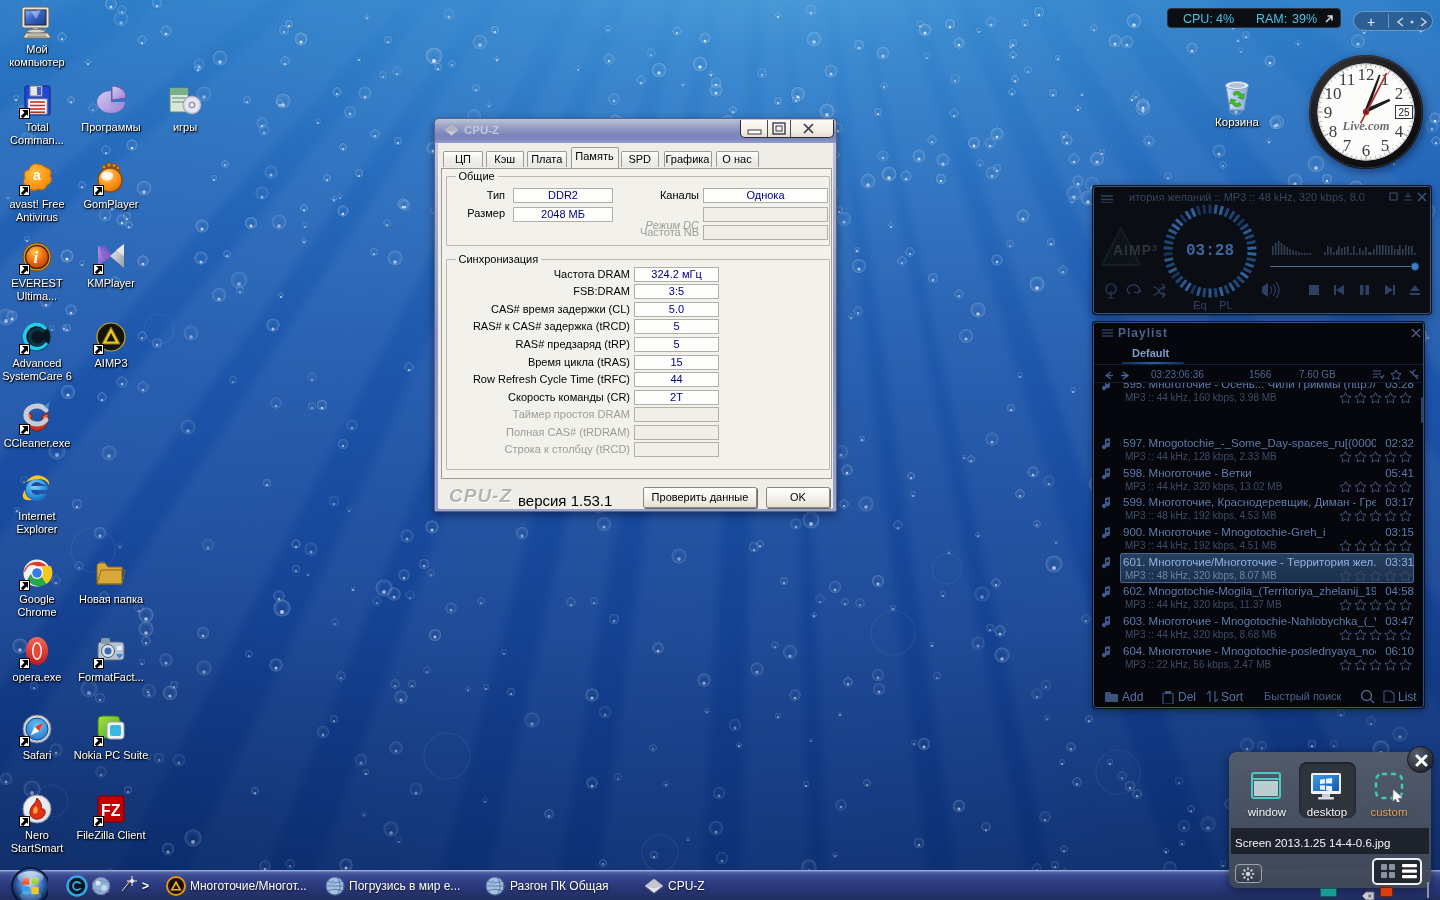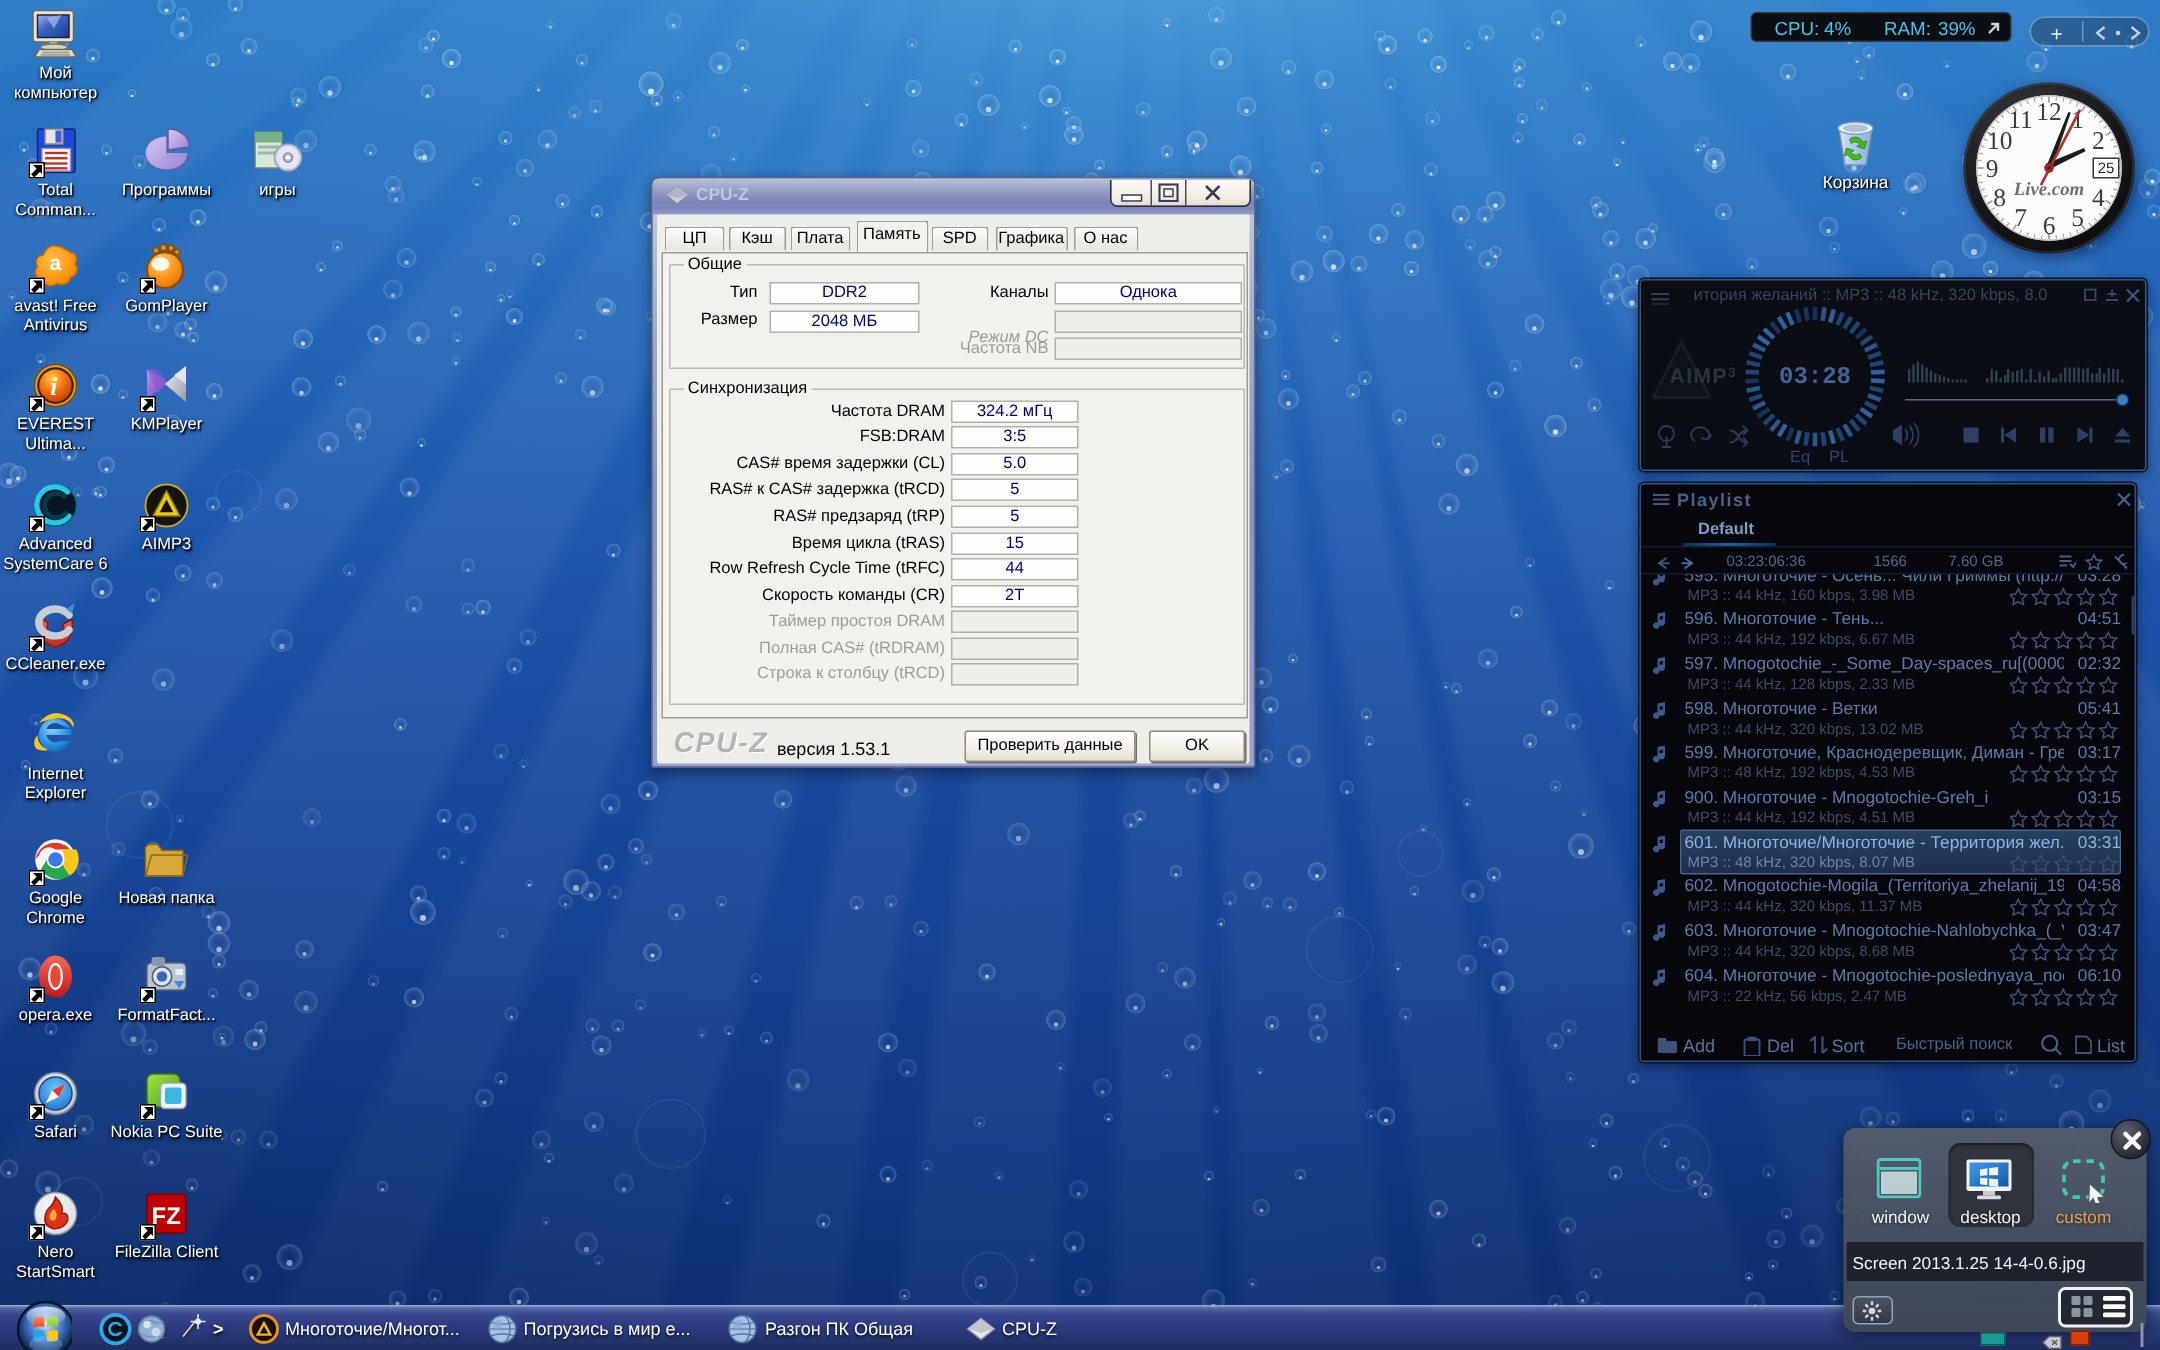--- a/index.html
+++ b/index.html
@@ -58,21 +58,21 @@
 .fld { position:absolute; height:15px; background:#fdfdfc; border:1px solid #b0afa8;
   text-align:center; font-size:11px; color:#00007e; line-height:13px; }
 .fld.dis { background:#efeee9; color:transparent; }
 .flbl { position:absolute; font-size:11px; color:#000; text-align:right; white-space:nowrap; }
 .flbl.dis { color:#9d9c96; }
 .cbtn { position:absolute; height:21px; background:linear-gradient(180deg,#ffffff,#f3f1ea 55%,#e4e0d2);
   border:1px solid #8a8a7e; border-radius:2px; box-shadow:1px 1px 0 #6e6e64;
   text-align:center; font-size:11px; color:#000; line-height:19px; }
 #cpuzlogo { position:absolute; left:11px; top:342px; font-size:19px; font-weight:bold; font-style:italic;
   color:#b6b4b2; letter-spacing:1px; text-shadow:1px 1px 0 #fff; }
-#cpuzver { position:absolute; left:80px; top:349px; font-size:12px; color:#000;text-align:right; }
+#cpuzver { position:absolute; left:80px; top:349px; font-size:15px; color:#000;text-align:right; }
 
 
 #aimp { position:absolute; left:1093px; top:186px; width:338px; height:128px;
   background:#0a0d13; border:1px solid #39557e; border-radius:3px;
   box-shadow:0 0 0 1px #0a1524, 0 2px 8px rgba(0,0,20,.5); overflow:hidden; }
 #aimp .atitle { position:absolute; left:35px; top:4px; font-size:11px; color:#3d4f70; white-space:nowrap; }
 #playlist { position:absolute; left:1093px; top:322px; width:331px; height:386px;
   background:#05070c; border:1px solid #33507e; border-radius:3px;
   box-shadow:0 0 0 1px #0a1524, 0 2px 8px rgba(0,0,20,.5); overflow:hidden;
   font-size:11px; color:#5a79a8; }
@@ -3546,35 +3546,20 @@
 <div class="dur" style="color:#5e7cab">03:28</div>
 <div class="t2" style="color:#3d4c66">MP3 :: 44 kHz, 160 kbps, 3.98 MB</div>
 <div class="stars"><svg width="76" height="14">
               <path d="M5.5 1.5 l1.7,3.5 3.9,.5 -2.8,2.7 .6,3.8 -3.4,-1.8 -3.4,1.8 .6,-3.8 -2.8,-2.7 3.9,-.5 Z" fill="none" stroke="#41537a" stroke-width="1"></path>
               <path d="M20.5 1.5 l1.7,3.5 3.9,.5 -2.8,2.7 .6,3.8 -3.4,-1.8 -3.4,1.8 .6,-3.8 -2.8,-2.7 3.9,-.5 Z" fill="none" stroke="#41537a" stroke-width="1"></path>
               <path d="M35.5 1.5 l1.7,3.5 3.9,.5 -2.8,2.7 .6,3.8 -3.4,-1.8 -3.4,1.8 .6,-3.8 -2.8,-2.7 3.9,-.5 Z" fill="none" stroke="#41537a" stroke-width="1"></path>
               <path d="M50.5 1.5 l1.7,3.5 3.9,.5 -2.8,2.7 .6,3.8 -3.4,-1.8 -3.4,1.8 .6,-3.8 -2.8,-2.7 3.9,-.5 Z" fill="none" stroke="#41537a" stroke-width="1"></path>
               <path d="M65.5 1.5 l1.7,3.5 3.9,.5 -2.8,2.7 .6,3.8 -3.4,-1.8 -3.4,1.8 .6,-3.8 -2.8,-2.7 3.9,-.5 Z" fill="none" stroke="#41537a" stroke-width="1"></path>
             </svg></div>
         </div>
-        <div class="plrow" style="top:24.2px">
-<span class="note" style="color:#3e5a8c"><svg width="10" height="12">
-              <path d="M3 1 L8 0 L8 7 A2.2 2.2 0 1 1 6.6 5 L6.6 2.6 L4.4 3 L4.4 9 A2.2 2.2 0 1 1 3 7 Z" fill="#3e5a8c"></path>
-            </svg></span>
-<div class="t1" style="color:#5e7cab">596. Многоточие - Тень...</div>
-<div class="dur" style="color:#5e7cab">04:51</div>
-<div class="t2" style="color:#3d4c66">MP3 :: 44 kHz, 192 kbps, 6.67 MB</div>
-<div class="stars"><svg width="76" height="14">
-              <path d="M5.5 1.5 l1.7,3.5 3.9,.5 -2.8,2.7 .6,3.8 -3.4,-1.8 -3.4,1.8 .6,-3.8 -2.8,-2.7 3.9,-.5 Z" fill="none" stroke="#41537a" stroke-width="1"></path>
-              <path d="M20.5 1.5 l1.7,3.5 3.9,.5 -2.8,2.7 .6,3.8 -3.4,-1.8 -3.4,1.8 .6,-3.8 -2.8,-2.7 3.9,-.5 Z" fill="none" stroke="#41537a" stroke-width="1"></path>
-              <path d="M35.5 1.5 l1.7,3.5 3.9,.5 -2.8,2.7 .6,3.8 -3.4,-1.8 -3.4,1.8 .6,-3.8 -2.8,-2.7 3.9,-.5 Z" fill="none" stroke="#41537a" stroke-width="1"></path>
-              <path d="M50.5 1.5 l1.7,3.5 3.9,.5 -2.8,2.7 .6,3.8 -3.4,-1.8 -3.4,1.8 .6,-3.8 -2.8,-2.7 3.9,-.5 Z" fill="none" stroke="#41537a" stroke-width="1"></path>
-              <path d="M65.5 1.5 l1.7,3.5 3.9,.5 -2.8,2.7 .6,3.8 -3.4,-1.8 -3.4,1.8 .6,-3.8 -2.8,-2.7 3.9,-.5 Z" fill="none" stroke="#41537a" stroke-width="1"></path>
-            </svg></div>
-        </div>
         <div class="plrow" style="top:53.9px">
 <span class="note" style="color:#3e5a8c"><svg width="10" height="12">
               <path d="M3 1 L8 0 L8 7 A2.2 2.2 0 1 1 6.6 5 L6.6 2.6 L4.4 3 L4.4 9 A2.2 2.2 0 1 1 3 7 Z" fill="#3e5a8c"></path>
             </svg></span>
 <div class="t1" style="color:#5e7cab">597. Mnogotochie_-_Some_Day-spaces_ru[(00001...</div>
 <div class="dur" style="color:#5e7cab">02:32</div>
 <div class="t2" style="color:#3d4c66">MP3 :: 44 kHz, 128 kbps, 2.33 MB</div>
 <div class="stars"><svg width="76" height="14">
               <path d="M5.5 1.5 l1.7,3.5 3.9,.5 -2.8,2.7 .6,3.8 -3.4,-1.8 -3.4,1.8 .6,-3.8 -2.8,-2.7 3.9,-.5 Z" fill="none" stroke="#41537a" stroke-width="1"></path>
               <path d="M20.5 1.5 l1.7,3.5 3.9,.5 -2.8,2.7 .6,3.8 -3.4,-1.8 -3.4,1.8 .6,-3.8 -2.8,-2.7 3.9,-.5 Z" fill="none" stroke="#41537a" stroke-width="1"></path>

